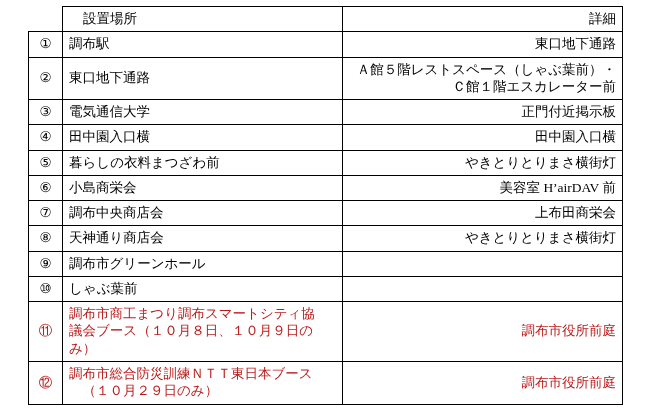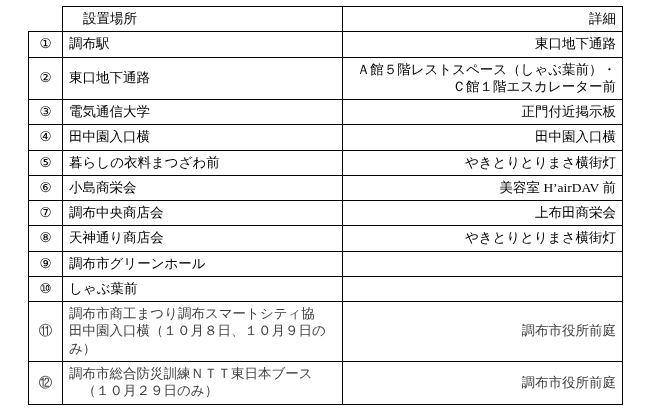--- a/index.html
+++ b/index.html
@@ -58,21 +58,21 @@
     border-top: 1px solid #ffffff;
     border-left: 1px solid #ffffff;
     border-bottom: 1px solid #000000;
     border-right: 1px solid #000000;
   }
   tr.header td {
     font-size: 13.5px;
     padding-left: 20px;
   }
   .red {
-    color: #404040;
+    color: #b91c1c;
   }
   td.two-line {
     line-height: 1.3;
   }
   .sub {
     display: block;
   }
   .indent1 {
     display: block;
     text-indent: 1em;
@@ -156,21 +156,21 @@
       <tr>
         <td class="num">⑩</td>
         <td class="place">しゃぶ葉前</td>
         <td class="detail"></td>
       </tr>
 
       <tr>
         <td class="num red">⑪</td>
         <td class="place red two-line">
           <span class="sub">調布市商工まつり調布スマートシティ協</span>
-          <span class="sub">田中園入口横（１０月８日、１０月９日のみ）</span>
+          <span class="sub">議会ブース（１０月８日、１０月９日のみ）</span>
         </td>
         <td class="detail red">調布市役所前庭</td>
       </tr>
 
       <tr>
         <td class="num red">⑫</td>
         <td class="place red two-line">
           <span class="sub">調布市総合防災訓練ＮＴＴ東日本ブース</span>
           <span class="indent1">（１０月２９日のみ）</span>
         </td>

